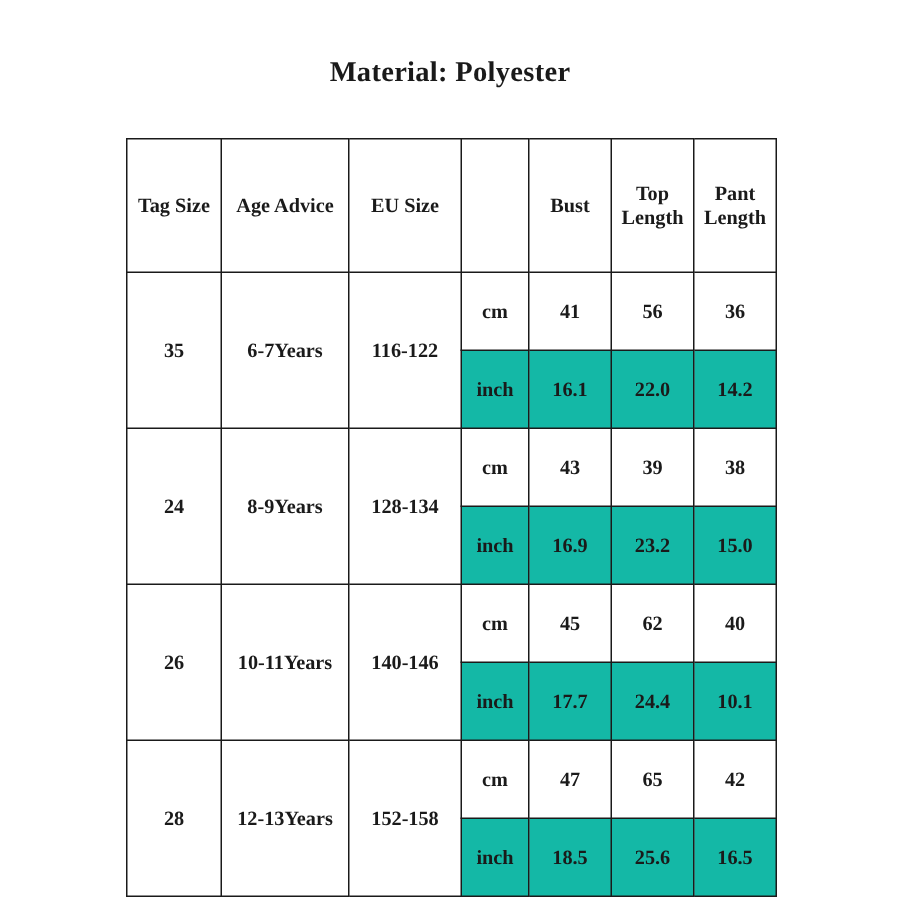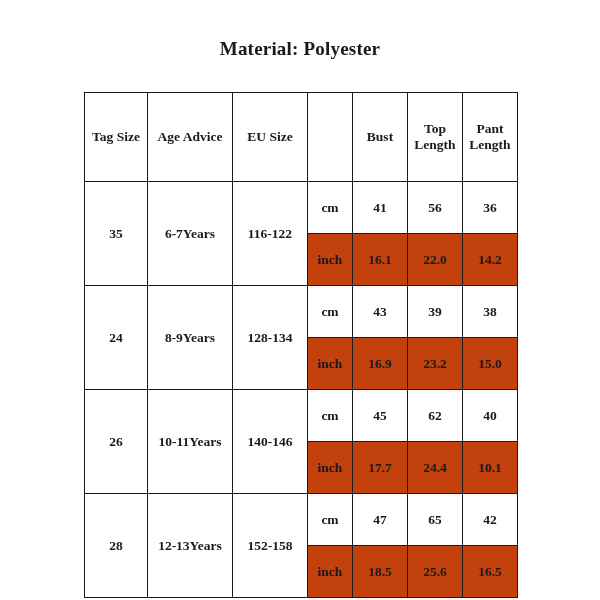--- a/index.html
+++ b/index.html
@@ -56,21 +56,21 @@
   .col-meas   { width: 54px; }
   thead th {
     height: 88px;
     font-size: 13.5px;
   }
   thead th.blank-head { border-bottom: 1.5px solid #1a1a1a; }
   tbody td {
     height: 51px;
   }
   td.shaded {
-    background: #c2410c;
+    background: #14b8a6;
   }
   td.unit-cell {
     font-size: 12.5px;
     font-family: Liberation Serif, serif;
   }
   .wrap-two {
     display: block;
   }
 </style>
 </head>

